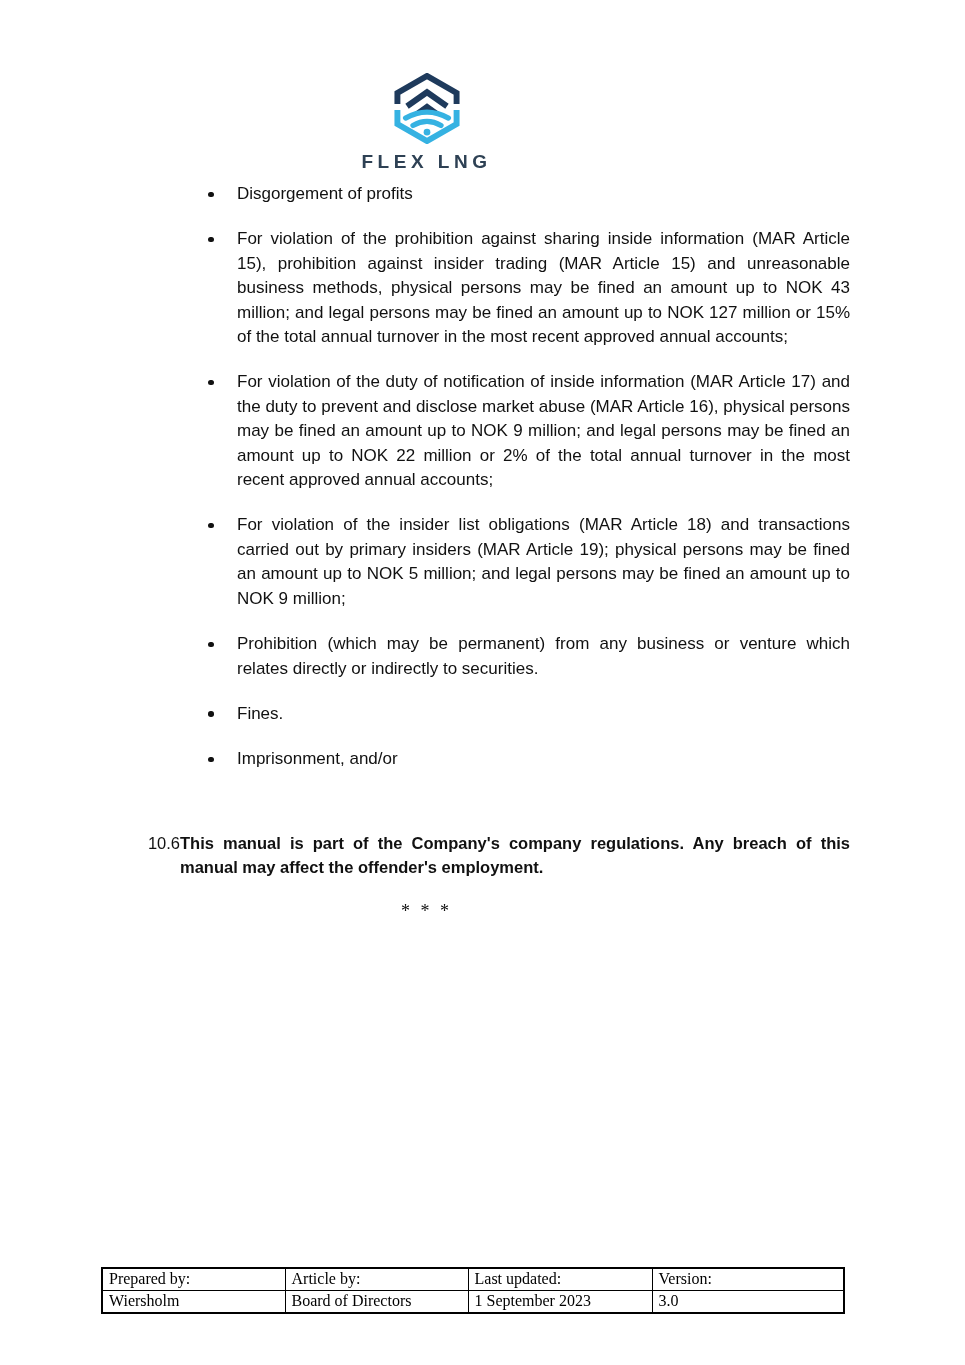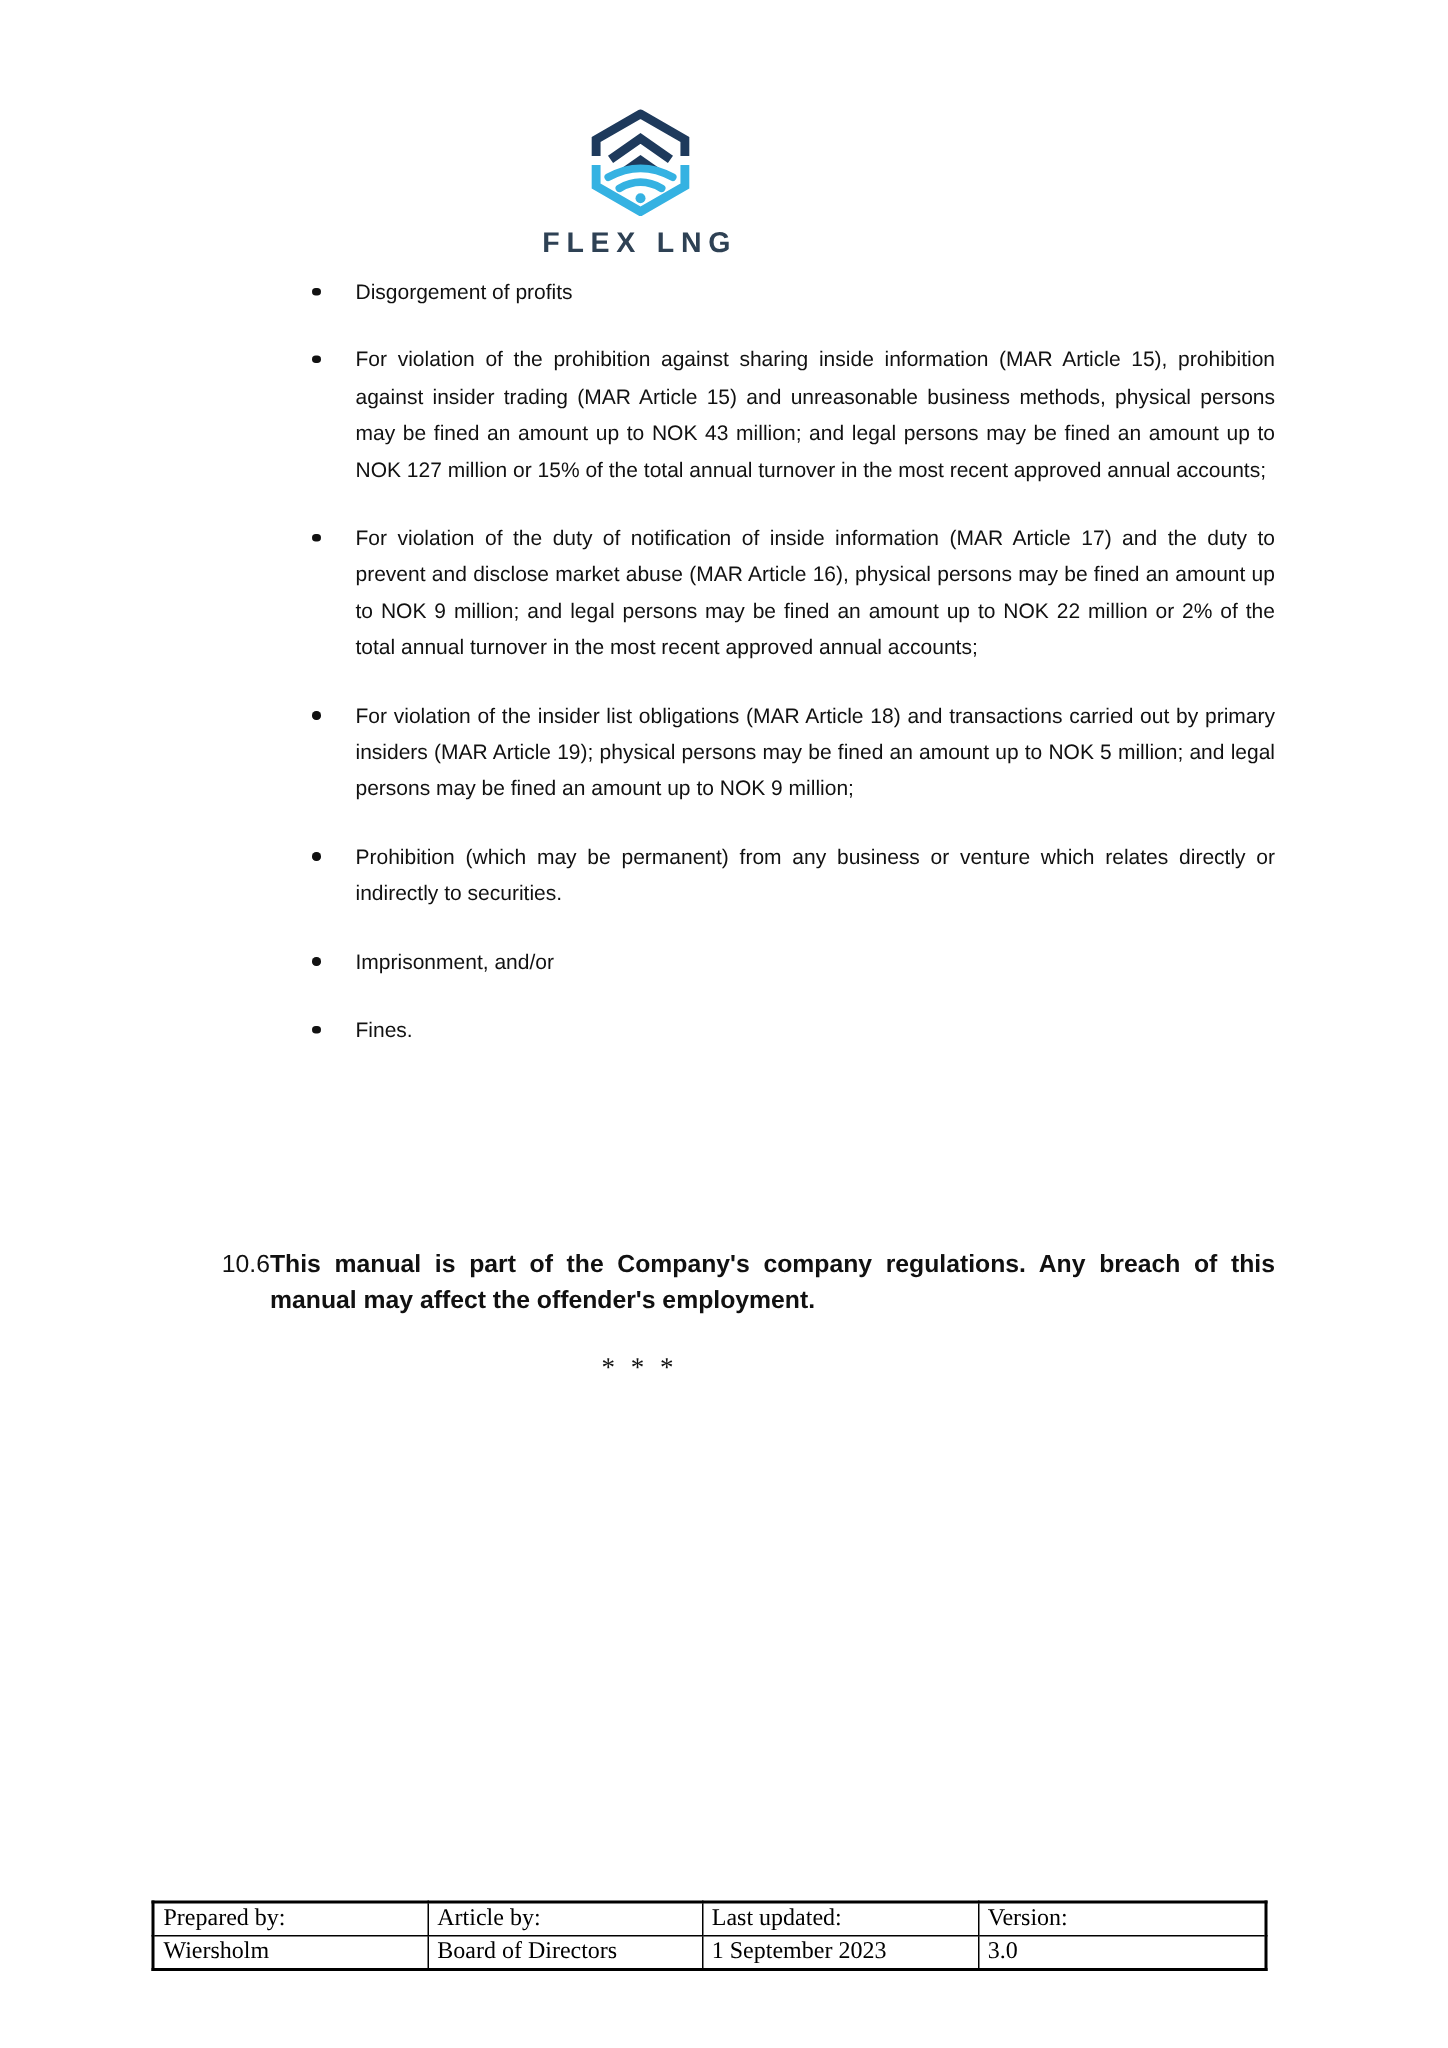--- a/index.html
+++ b/index.html
@@ -25,21 +25,21 @@
     font-weight:bold;
     letter-spacing:4.5px;
     color:#2e4154;
   }
 
   
   .bullets{
     position:absolute;
     top:155px;left:237px;width:613px;
     list-style:none;margin:0;padding:0;
-    font-size:14px;line-height:24.4px;
+    font-size:17px;line-height:24.4px;
   }
   .bullets li{
     position:relative;
     margin:0 0 21px 0;
     text-align:justify;
     text-align-last:left;
   }
   .bullets li .dot{
     position:absolute;
     left:-29px;top:9.5px;
@@ -111,22 +111,22 @@
     </svg>
     <div class="brand-text">FLEX LNG</div>
   </div>
 
   <ul class="bullets">
     <li><span class="dot"></span><span>Disgorgement of profits</span></li>
     <li><span class="dot"></span><span>For violation of the prohibition against sharing inside information (MAR Article 15), prohibition against insider trading (MAR Article 15) and unreasonable business methods, physical persons may be fined an amount up to NOK 43 million; and legal persons may be fined an amount up to NOK 127 million or 15% of the total annual turnover in the most recent approved annual accounts;</span></li>
     <li><span class="dot"></span><span>For violation of the duty of notification of inside information (MAR Article 17) and the duty to prevent and disclose market abuse (MAR Article 16), physical persons may be fined an amount up to NOK 9 million; and legal persons may be fined an amount up to NOK 22 million or 2% of the total annual turnover in the most recent approved annual accounts;</span></li>
     <li><span class="dot"></span><span>For violation of the insider list obligations (MAR Article 18) and transactions carried out by primary insiders (MAR Article 19); physical persons may be fined an amount up to NOK 5 million; and legal persons may be fined an amount up to NOK 9 million;</span></li>
     <li><span class="dot"></span><span>Prohibition (which may be permanent) from any business or venture which relates directly or indirectly to securities.</span></li>
+    <li><span class="dot"></span><span>Fines.</span></li>
     <li><span class="dot"></span><span>Imprisonment, and/or</span></li>
-    <li><span class="dot"></span><span>Fines.</span></li>
   </ul>
 
   <div class="section-106">
     <div class="num">10.6</div>
     <div class="txt">This manual is part of the Company's company regulations. Any breach of this manual may affect the offender's employment.</div>
   </div>
 
   <div class="stars">* * *</div>
 
   <table class="footer-table">

